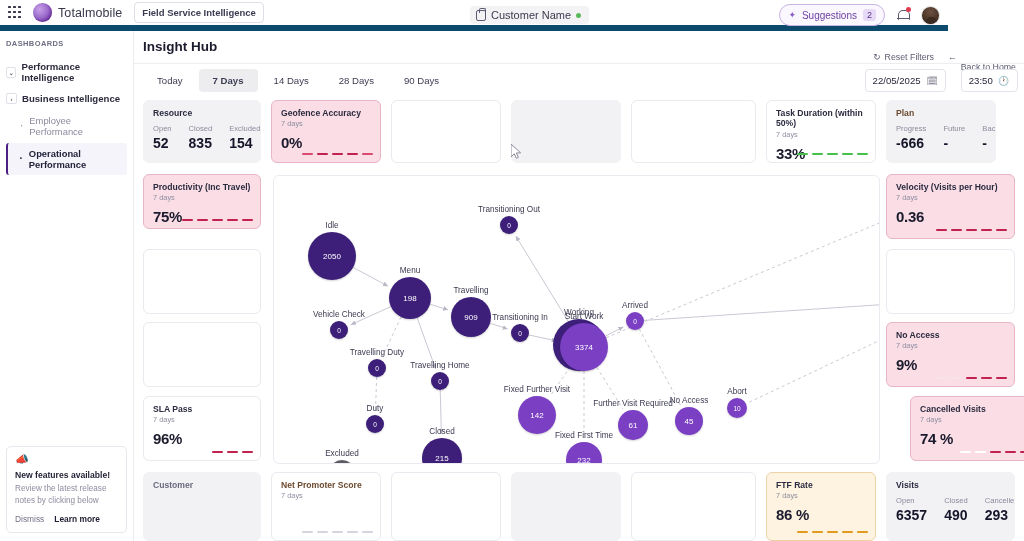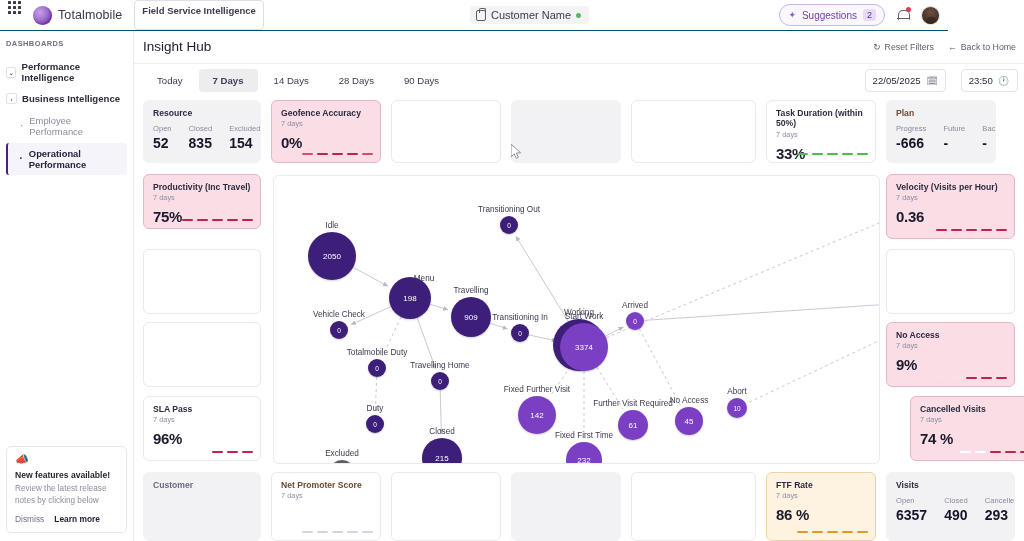--- a/index.html
+++ b/index.html
@@ -8,22 +8,22 @@
     font-family: "Liberation Sans", sans-serif;
     background: #ffffff;
     overflow: hidden;
     color: #2b2b3a;
   }
   #app { position: relative; width: 1024px; height: 541px; }
 
   
   .topbar {
     position: absolute; top: 0; left: 0; width: 948px; height: 31px;
-    background: #ffffff; border-bottom: 1px solid #0c4a6e;
-    display: flex; 
+    background: #ffffff; border-bottom: 6px solid #0c4a6e;
+    display: flex; align-items: center;
   }
   .grid-icon { margin-left: 7px; width: 16px; height: 16px; position: relative; cursor: pointer; }
   .grid-icon i {
     position: absolute; width: 2.6px; height: 2.6px; background: #3a3a4d; border-radius: 0.5px;
   }
   .brand { display: flex; align-items: center; margin-left: 10px; }
   .brand-logo {
     width: 19px; height: 19px; border-radius: 50%;
     background: radial-gradient(circle at 35% 33%, #c9a0e8 0%, #a072cf 42%, #7c3fae 75%, #6a2f9b 100%);
     box-shadow: inset -1px -1px 2px rgba(80,30,120,.5);
@@ -103,21 +103,21 @@
   }
   .promo .horn { font-size: 11px; color: #b3164a; line-height: 1; }
   .promo-t { font-size: 8.6px; font-weight: bold; color: #1f1f33; margin-top: 5px; }
   .promo-b { font-size: 8.2px; color: #8c8ca0; line-height: 1.45; margin-top: 3px; }
   .promo-links { margin-top: 7px; display: flex; gap: 10px; font-size: 8.4px; }
   .promo-links .a1 { color: #73738a; cursor: pointer; }
   .promo-links .a2 { color: #1f1f33; font-weight: bold; cursor: pointer; }
 
   
   .main { position: absolute; left: 134px; top: 31px; width: 890px; height: 510px; background: #fff; }
-  .page-title { position: absolute; left: 9px; top: 8px; font-size: 13.5px; font-weight: normal; color: #1b1b2e; }
+  .page-title { position: absolute; left: 9px; top: 8px; font-size: 13.5px; font-weight: bold; color: #1b1b2e; }
   .hdr-actions { position: absolute; right: 8px; top: 11px; display: flex; gap: 14px; font-size: 8.8px; color: #5b5b70; }
   .hdr-actions span { display: flex; align-items: center; gap: 4px; cursor: pointer; }
   .hdr-rule { position: absolute; left: 0; top: 32px; width: 890px; height: 1px; background: #ededf2; }
 
   .tabs { position: absolute; left: 9px; top: 38px; display: flex; gap: 2px; }
   .tab {
     font-size: 9.6px; color: #3c3c52; padding: 6px 14px; border-radius: 4px; cursor: pointer;
   }
   .tab.active { background: #ededf0; font-weight: bold; }
   .dtbox {
@@ -235,21 +235,21 @@
   <div class="main">
     <div class="page-title">Insight Hub</div>
 
     <div class="hdr-actions">
       <span>
         <b style="font-weight:normal;">↻</b>
         <i style="font-style:normal;">Reset Filters</i>
       </span>
       <span>
         <b style="font-weight:normal;">←</b>
-        <i style="font-style:normal;">Back to Home</i>
+        <i style="font-style:normal;margin-top:20px;">Back to Home</i>
       </span>
     </div>
     <div class="hdr-rule"></div>
 
     <div class="tabs" id="tabs">
         <div class="tab">Today</div>
         <div class="tab active">7 Days</div>
         <div class="tab">14 Days</div>
         <div class="tab">28 Days</div>
         <div class="tab">90 Days</div>
@@ -464,25 +464,25 @@
           <line x1="745.2170783955424" y1="59.32853944028954" x2="763.000799655836" y2="51.382621430371174" stroke="#c9c9d4" stroke-width="1" marker-end="url(#ah)"></line>
           <line x1="802.453006037864" y1="37.47379097184468" x2="811.7485180534493" y2="35.19375972273886" stroke="#c9c9d4" stroke-width="1" marker-end="url(#ah)"></line>
           <line x1="789.8141744278493" y1="60.08854266442002" x2="830.0437613092589" y2="185.24725740658312" stroke="#c9c9d4" stroke-width="1" stroke-dasharray="3,3"></line>
           <line x1="837.1215451063127" y1="50.99966424259996" x2="837.8563557834486" y2="184.00039680420005" stroke="#c9c9d4" stroke-width="1" stroke-dasharray="3,3"></line>
           <line x1="332.1270752153889" y1="161.7052411320937" x2="617.0145009249977" y2="42.03466105344925" stroke="#c9c9d4" stroke-width="1" stroke-dasharray="3,3"></line>
         </svg>
       <div id="nodes" style="position:absolute;left:0;top:0;width:607px;height:289px;">
           <div class="node" style="left: 58px; top: 80px; width: 48px; height: 48px; background: rgb(61, 31, 122); font-size: 8px; z-index: 2;">2050</div>
           <div class="nlabel" style="left: 58px; top: 54px; z-index: 4;">Idle</div>
           <div class="node" style="left: 136px; top: 122px; width: 42px; height: 42px; background: rgb(61, 31, 122); font-size: 8px; z-index: 2;">198</div>
-          <div class="nlabel" style="left: 136px; top: 107px; z-index: 4; margin-left: 14px;">Menu</div>
+          <div class="nlabel" style="left: 136px; top: 99px; z-index: 4;">Menu</div>
           <div class="node" style="left: 65px; top: 154px; width: 18px; height: 18px; background: rgb(61, 31, 122); font-size: 6.5px; z-index: 2;">0</div>
           <div class="nlabel" style="left: 65px; top: 143px; z-index: 4;">Vehicle Check</div>
           <div class="node" style="left: 103px; top: 192px; width: 18px; height: 18px; background: rgb(61, 31, 122); font-size: 6.5px; z-index: 2;">0</div>
-          <div class="nlabel" style="left: 103px; top: 181px; z-index: 4;">Totalmobile Duty</div>
+          <div class="nlabel" style="left: 103px; top: 181px; z-index: 4;">Travelling Duty</div>
           <div class="node" style="left: 101px; top: 248px; width: 18px; height: 18px; background: rgb(61, 31, 122); font-size: 6.5px; z-index: 2;">0</div>
           <div class="nlabel" style="left: 101px; top: 237px; z-index: 4;">Duty</div>
           <div class="node" style="left: 68px; top: 297px; width: 26px; height: 26px; background: rgb(92, 92, 100); font-size: 8px; z-index: 2;">29</div>
           <div class="nlabel" style="left: 68px; top: 282px; z-index: 4;">Excluded</div>
           <div class="node" style="left: 197px; top: 141px; width: 40px; height: 40px; background: rgb(61, 31, 122); font-size: 8px; z-index: 2;">909</div>
           <div class="nlabel" style="left: 197px; top: 119px; z-index: 4; text-align: center;">Travelling</div>
           <div class="node" style="left: 246px; top: 157px; width: 18px; height: 18px; background: rgb(61, 31, 122); font-size: 6.5px; z-index: 2;">0</div>
           <div class="nlabel" style="left: 246px; top: 146px; z-index: 4;">Transitioning In</div>
           <div class="node" style="left: 235px; top: 49px; width: 18px; height: 18px; background: rgb(61, 31, 122); font-size: 6.5px; z-index: 2;">0</div>
           <div class="nlabel" style="left: 235px; top: 38px; z-index: 4;">Transitioning Out</div>

